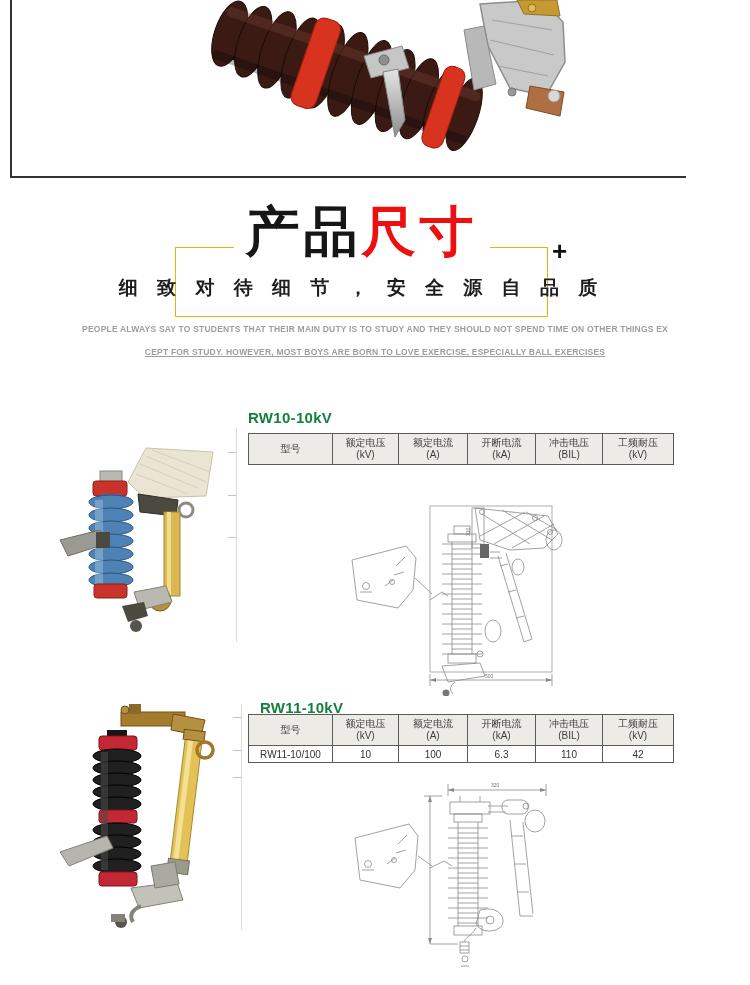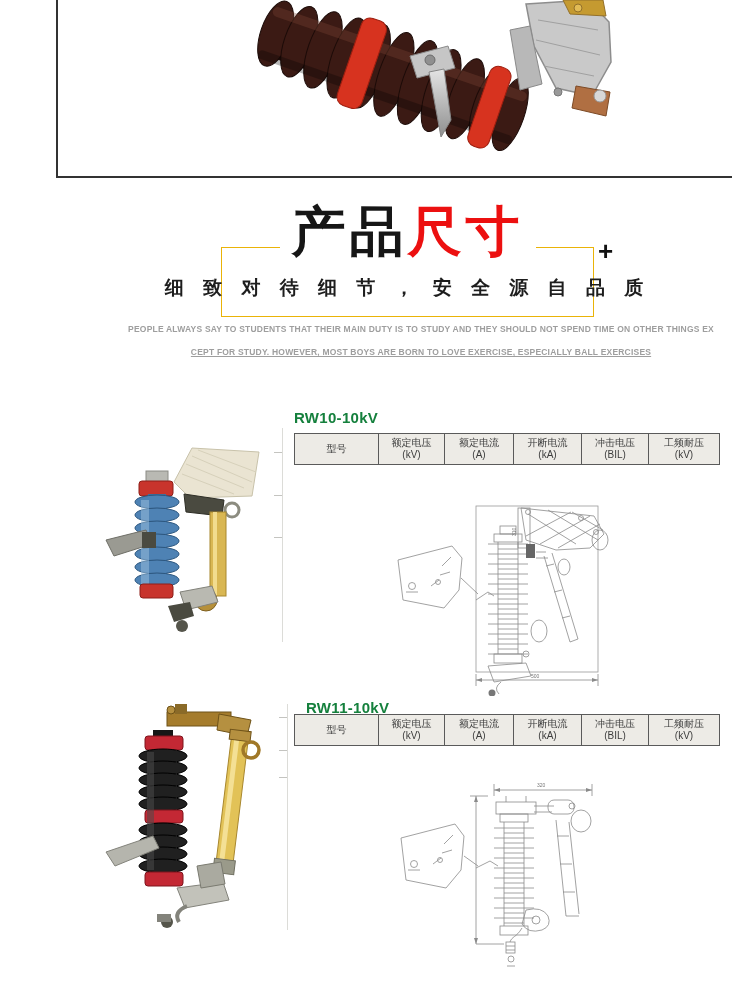--- a/index.html
+++ b/index.html
@@ -1,17 +1,17 @@
 <!DOCTYPE html>
 <html><head>
 <meta charset="utf-8">
 <style>
   html,body{margin:0;padding:0;background:#fff;}
   .page{position:relative;width:686px;height:985px;background:#fff;overflow:hidden;
-        font-family:"Liberation Sans","DejaVu Sans",sans-serif;margin-left:46px;}
+        font-family:"Liberation Sans","DejaVu Sans",sans-serif;}
 
   
   .hero{position:absolute;left:10px;top:0;width:726px;height:176px;background:#fff;
         border-left:2px solid #333;border-right:2px solid #333;border-bottom:2px solid #333;}
   .hero svg{display:block;}
 
   
   .big-title{position:absolute;left:175px;top:200px;width:373px;margin:0;text-align:center;
              font-size:54px;font-weight:700;letter-spacing:4px;line-height:1.15;z-index:2;}
   .big-title .t-bg{background:#fff;padding:0 12px;}
@@ -277,20 +277,28 @@
       <tr>
         <th><span>型号</span></th>
         <th><span>额定电压</span><span class="u2">(kV)</span></th>
         <th><span>额定电流</span><span class="u2">(A)</span></th>
         <th><span>开断电流</span><span class="u2">(kA)</span></th>
         <th><span>冲击电压</span><span class="u2">(BIL)</span></th>
         <th><span>工频耐压</span><span class="u2">(kV)</span></th>
       </tr>
     </thead>
     <tbody>
+      <tr>
+        <td>RW11-10/100</td>
+        <td>10</td>
+        <td>100</td>
+        <td>6.3</td>
+        <td>110</td>
+        <td>42</td>
+      </tr>
     </tbody>
   </table>
 
   <svg class="tdraw d11" width="380" height="205" viewBox="0 0 380 205" fill="none" stroke="#8a8a8a" stroke-width=".8">
 
     <path d="M118,8 V20 M216,8 V20 M118,14 H216"></path>
     <path d="M118,14 l6,-2 v4 z M216,14 l-6,-2 v4 z" fill="#8a8a8a" stroke="none"></path>
     <text x="161" y="11" font-size="5" fill="#777" stroke="none">320</text>
 
     <path d="M100,20 V168 M94,20 H112 M100,168 H128"></path>

